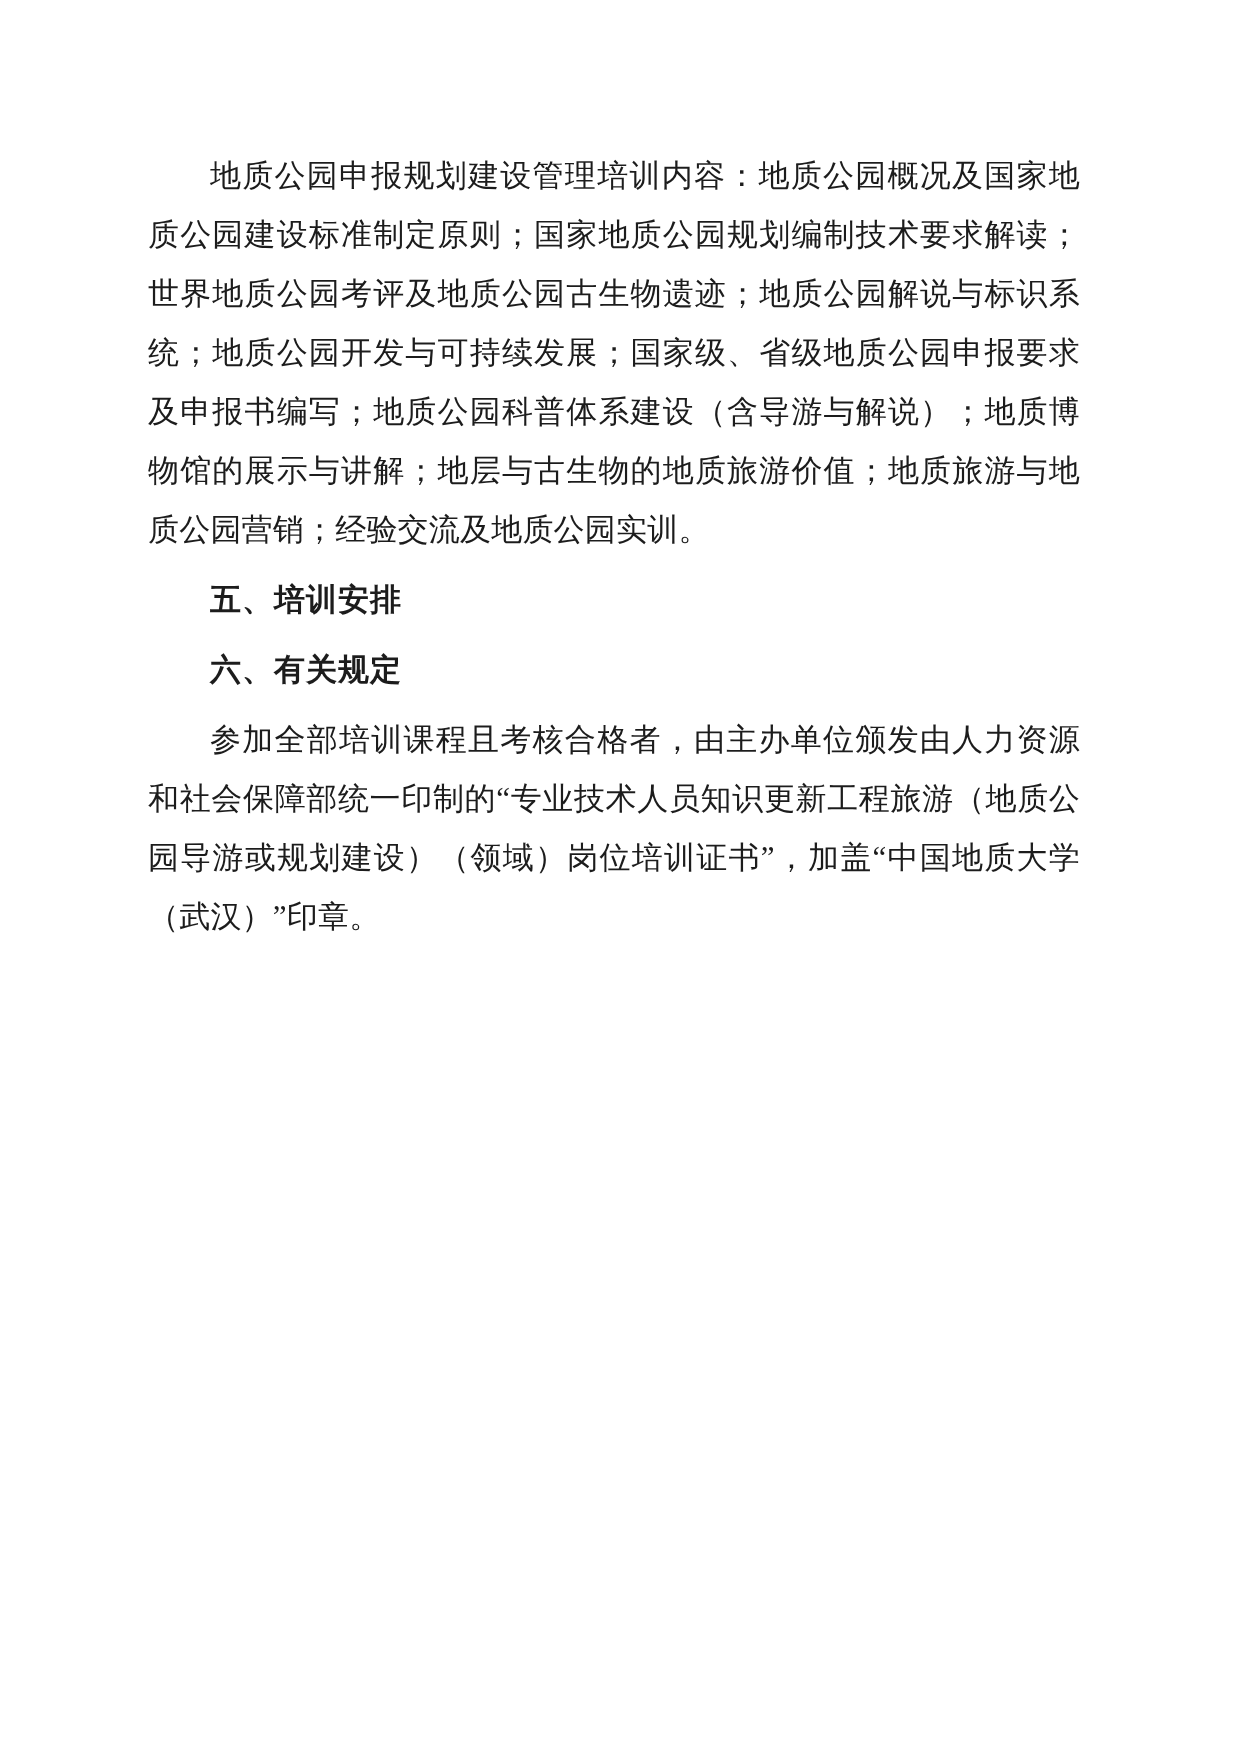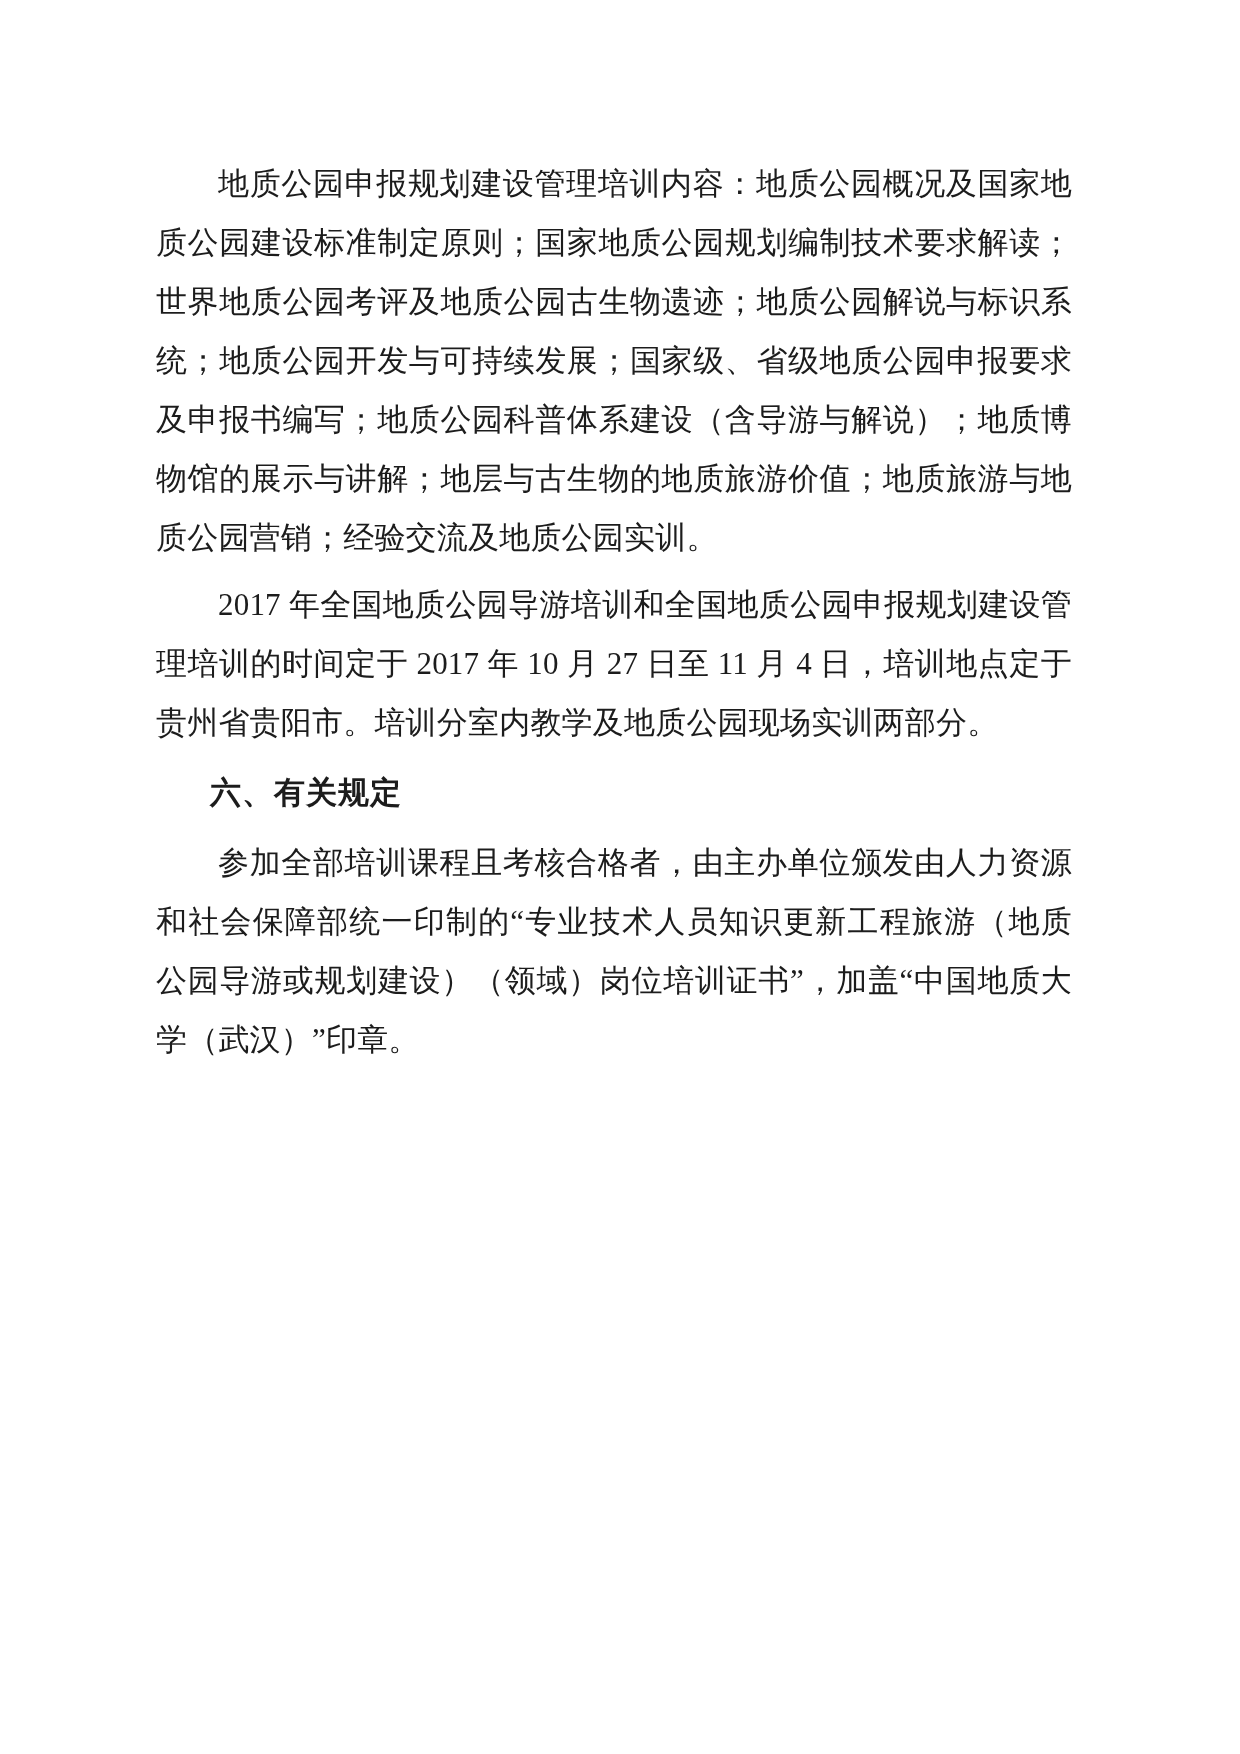--- a/index.html
+++ b/index.html
@@ -22,37 +22,37 @@
     top: 146px;
     left: 148px;
     width: 932px;
   }
   .para {
     font-size: 31px;
     line-height: 59px;
     text-align: justify;
     text-justify: inter-ideograph;
     text-indent: 2em;
-    margin: 8px;
+    margin: 0;
     letter-spacing: 0.2px;
     word-break: break-all;
   }
   .heading {
     font-size: 31px;
     line-height: 59px;
     font-weight: bold;
     font-family: "Liberation Sans", "DejaVu Sans", sans-serif;
     margin: 11px 0 11px 0;
     padding-left: 2em;
     letter-spacing: 1px;
   }
 </style>
 </head>
 <body>
 
 <div class="page">
   <div class="content">
     <p class="para">地质公园申报规划建设管理培训内容：地质公园概况及国家地质公园建设标准制定原则；国家地质公园规划编制技术要求解读；世界地质公园考评及地质公园古生物遗迹；地质公园解说与标识系统；地质公园开发与可持续发展；国家级、省级地质公园申报要求及申报书编写；地质公园科普体系建设（含导游与解说）；地质博物馆的展示与讲解；地层与古生物的地质旅游价值；地质旅游与地质公园营销；经验交流及地质公园实训。</p>
-    <p class="para">2017 年全国地质公园导游培训和全国地质公园申报规划建设管理培训的时间定于 2017 年 10 月 27 日至 11 月 4 日，培训地点定于贵州省贵阳市。培训分室内教学及地质公园现场实训两部分。</p>
+    <h2 class="heading">五、培训安排</h2>
     <h2 class="heading">六、有关规定</h2>
     <p class="para">参加全部培训课程且考核合格者，由主办单位颁发由人力资源和社会保障部统一印制的“专业技术人员知识更新工程旅游（地质公园导游或规划建设）（领域）岗位培训证书”，加盖“中国地质大学（武汉）”印章。</p>
   </div>
 </div>
 
 </body></html>

